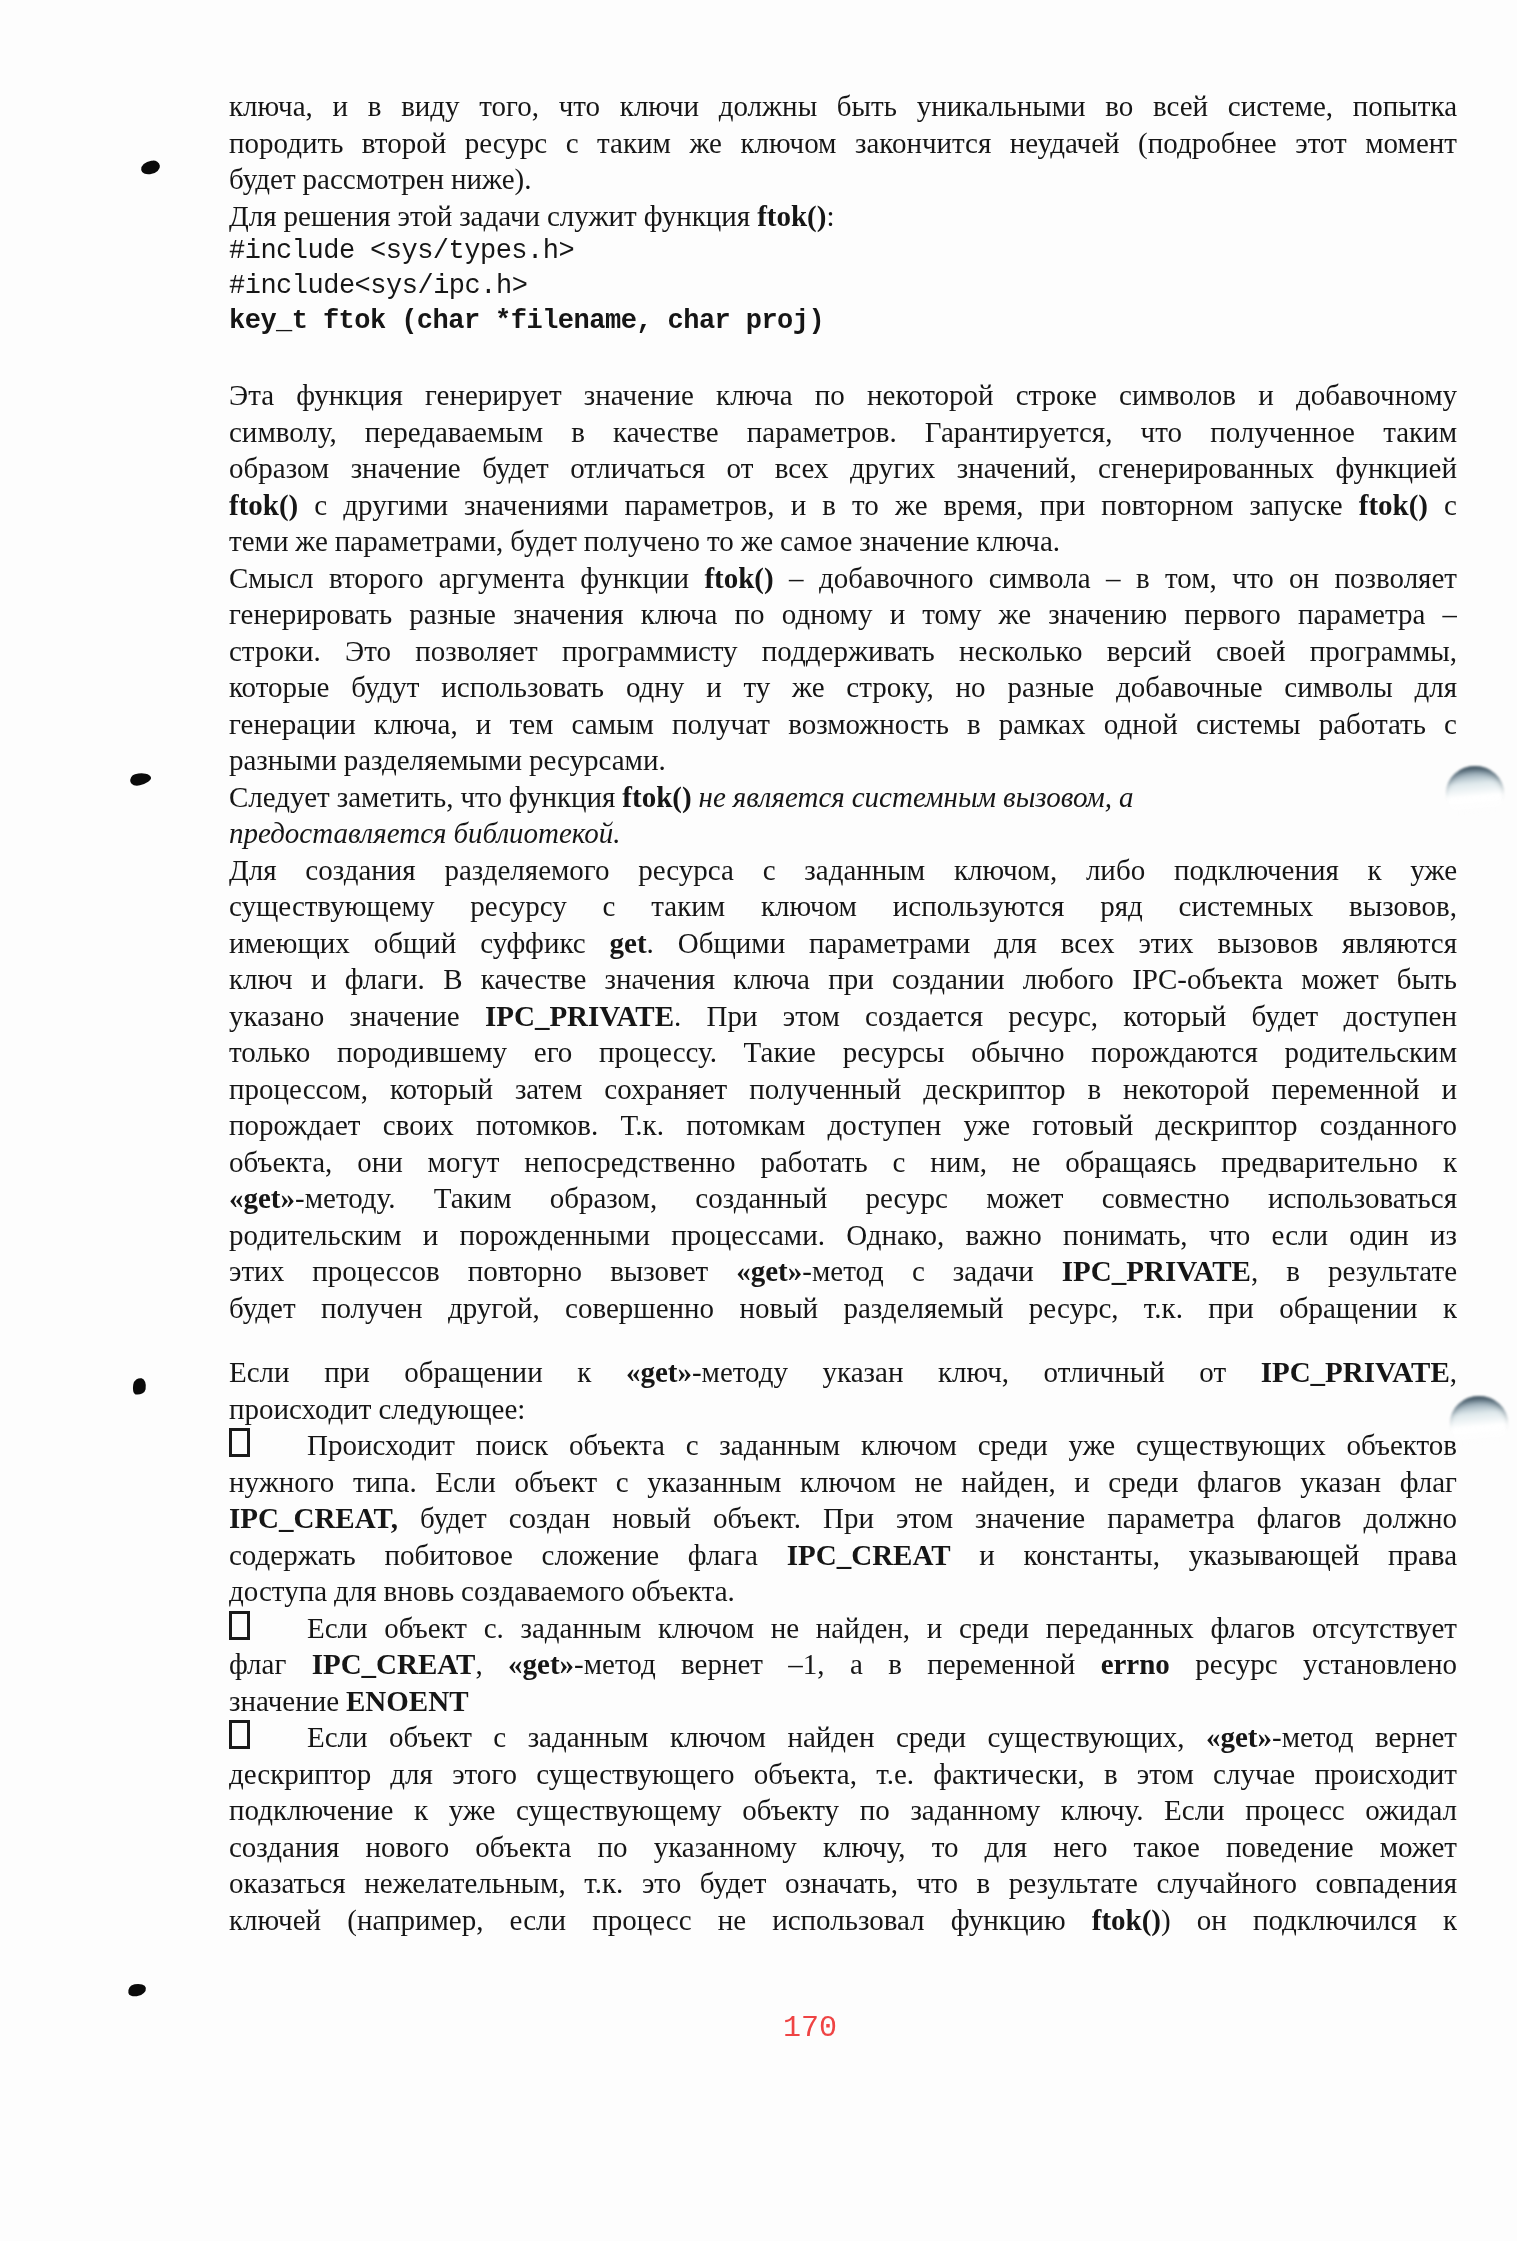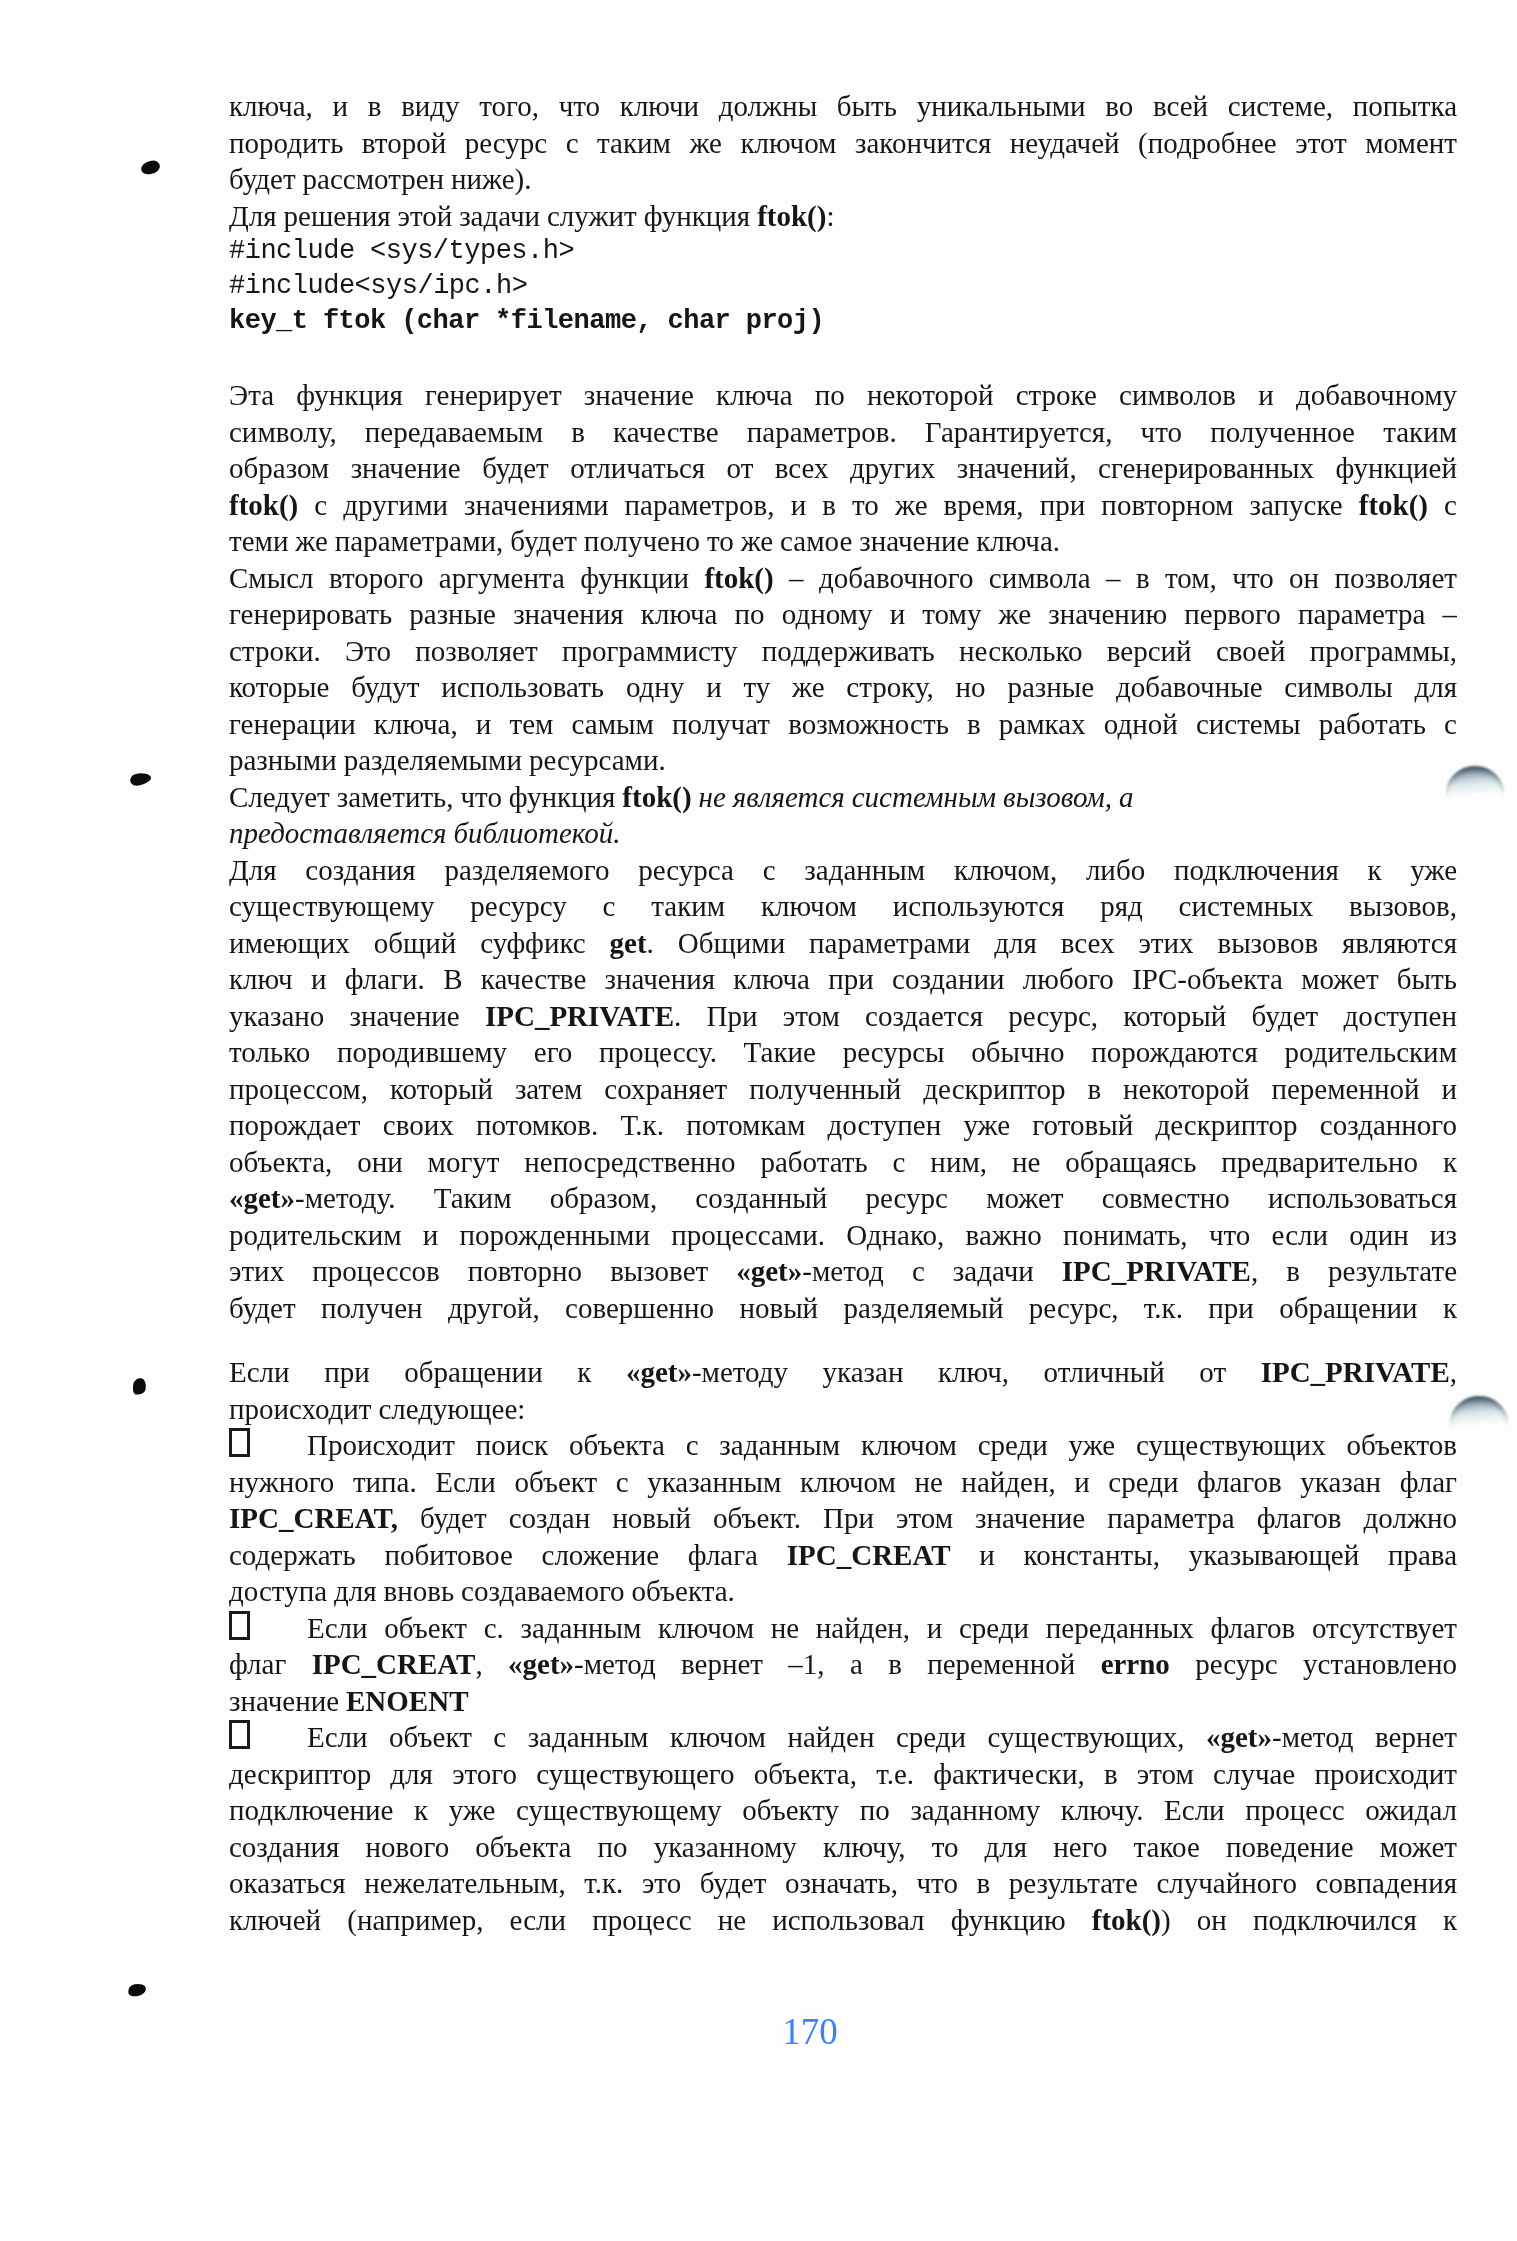--- a/index.html
+++ b/index.html
@@ -55,22 +55,23 @@
     background:linear-gradient(175deg,#5d7280 4%,#9fb2bd 16%,#dfe9ec 34%,#ffffff 56%,rgba(255,255,255,0) 86%);
     box-shadow:inset 0 9px 7px -6px #3c4f5c;
     filter:blur(1.2px);
   }
   .curl1{left:1446px;top:766px;}
   .curl2{left:1450px;top:1396px;}
   .page-number{
     position:absolute;
     left:810px;top:2013px;
     transform:translateX(-50%);
-    font-size:37px;line-height:1;
-    color:#3b82f6;
+    font-size:30px;line-height:1;
+    color:#ef4444;
+    font-family:Liberation Mono, monospace;
   }
 </style>
 </head>
 <body>
 
 <div class="page">
   <div class="column" id="text-column">
       <div class="para">
         <div class="line"><span>ключа, и в виду того, что ключи должны быть уникальными во всей системе, попытка</span></div>
         <div class="line"><span>породить второй ресурс с таким же ключом закончится неудачей (подробнее этот момент</span></div>

